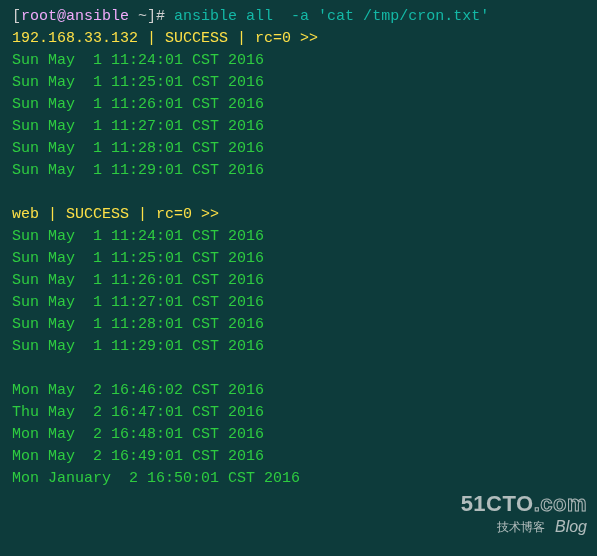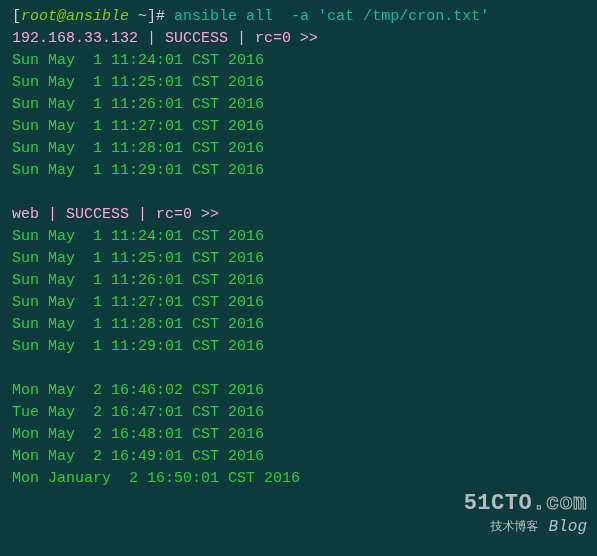--- a/index.html
+++ b/index.html
@@ -9,34 +9,34 @@
       background: #0d3b3b;
       font-family: 'Courier New', Consolas, monospace;
       font-size: 15px;
       line-height: 22px;
       padding: 6px 12px;
       position: relative;
       overflow: hidden;
     }
     .prompt-line { white-space: pre; }
     .prompt-bracket { color: #d0d0d0; }
-    .prompt-user { color: #84cc16; font-style: italic; }
+    .prompt-user { color: #f0abfc; }
     .prompt-path { color: #d0d0d0; }
     .cmd { color: #14b8a6; margin-top: 42px; }
-    .header-line { color: #f9a8d4; white-space: pre; }
+    .header-line { color: #fde047; white-space: pre; }
     .output-line { color: #2ecc40; white-space: pre; }
     .blank-line { height: 22px; }
     .watermark {
       position: absolute;
       right: 10px;
       bottom: 18px;
       color: #e8e8e8;
       opacity: 0.75;
       text-align: right;
-      font-family: Liberation Mono, monospace;
+      font-family: Liberation Sans, sans-serif;
       pointer-events: none;
     }
     .watermark .brand {
       font-size: 22px;
       font-weight: bold;
       letter-spacing: 0.5px;
       line-height: 1.1;
     }
     .watermark .outline {
       color: transparent;
@@ -75,21 +75,21 @@
   <div class="output-line">Sun May  1 11:26:01 CST 2016</div>
   <div class="output-line">Sun May  1 11:27:01 CST 2016</div>
   <div class="output-line">Sun May  1 11:28:01 CST 2016</div>
   <div class="output-line">Sun May  1 11:29:01 CST 2016</div>
 </div>
 
 <div class="blank-line"></div>
 
 <div>
   <div class="output-line">Mon May  2 16:46:02 CST 2016</div>
-  <div class="output-line">Tue May  2 16:47:01 CST 2016</div>
+  <div class="output-line">Thu May  2 16:47:01 CST 2016</div>
   <div class="output-line">Mon May  2 16:48:01 CST 2016</div>
   <div class="output-line">Mon May  2 16:49:01 CST 2016</div>
   <div class="output-line">Mon January  2 16:50:01 CST 2016</div>
 </div>
 
 <div class="watermark">
   <div class="brand"><span>51CTO</span><span class="outline">.com</span></div>
   <div class="sub">
       <span>技术博客</span>
       <span class="blog">Blog</span>

